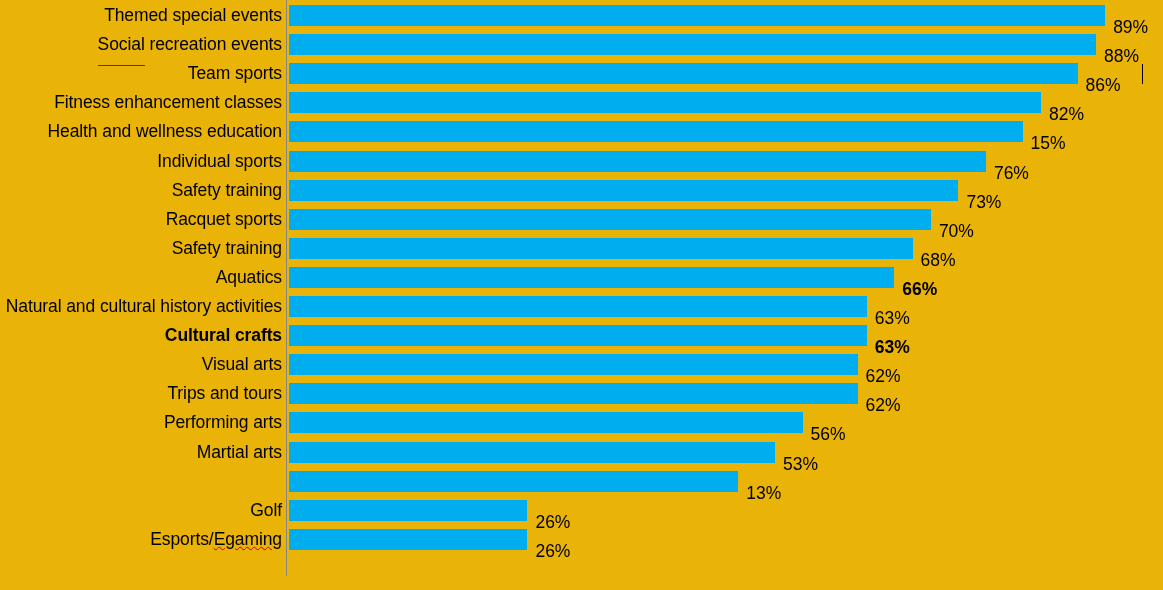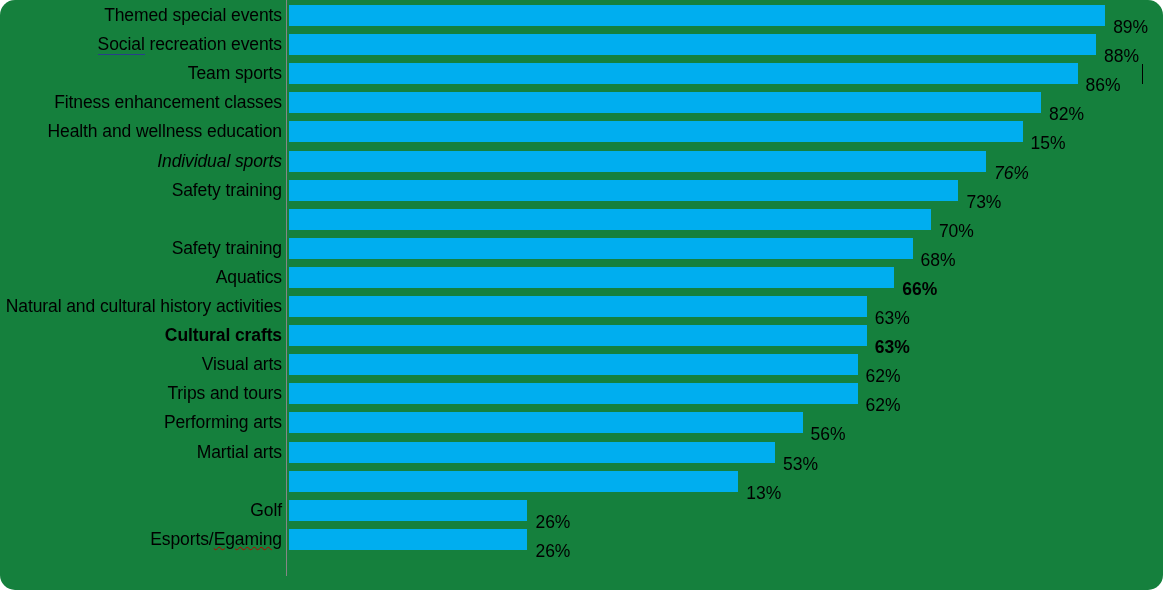--- a/index.html
+++ b/index.html
@@ -8,23 +8,22 @@
     background: #ffffff;
   }
   body {
     font-family: "Liberation Sans", sans-serif;
     -webkit-font-smoothing: antialiased;
   }
   #chart-root {
     position: relative;
     width: 1163px;
     height: 590px;
-    background: #15803d;
+    background: #eab308;
     overflow: hidden;
-    border-radius: 15px;
   }
 
   
   #axis-line {
     position: absolute;
     left: 286px;
     top: 0px;
     width: 1px;
     height: 576px;
     background: #868686;
@@ -64,21 +63,21 @@
     height: 29px;
     line-height: 29px;
     font-size: 17.5px;
     color: #000000;
     white-space: nowrap;
   }
 
   
   .u-solid {
     border-bottom: 1.5px solid #2A3E8C;
-    padding-bottom: 0px;
+    padding-bottom: 11px;
   }
 
   
   .u-wavy {
     position: relative;
     text-decoration: underline;
     text-decoration-color: #C00000;
     text-decoration-style: wavy;
     text-decoration-thickness: 1px;
     text-underline-offset: 1px;
@@ -118,31 +117,32 @@
       <div class="row" style="top: 88.3px;">
         <div class="cat-label">Fitness enhancement classes</div>
         <div class="bar" style="width: 751.94px; background: rgb(0, 174, 239);"></div>
         <div class="value-label" style="left: 1048.94px;">82%</div>
       </div>
       <div class="row" style="top: 117.4px;">
         <div class="cat-label">Health and wellness education</div>
         <div class="bar" style="width: 733.6px; background: rgb(0, 174, 239);"></div>
         <div class="value-label" style="left: 1030.6px;">15%</div>
       </div>
-      <div class="row" style="top: 146.5px; font-style: italic;">
+      <div class="row" style="top: 146.5px;">
         <div class="cat-label">Individual  sports</div>
         <div class="bar" style="width: 696.92px; background: rgb(0, 174, 239);"></div>
         <div class="value-label" style="left: 993.92px;">76%</div>
       </div>
       <div class="row" style="top: 175.6px;">
         <div class="cat-label">Safety training</div>
         <div class="bar" style="width: 669.41px; background: rgb(0, 174, 239);"></div>
         <div class="value-label" style="left: 966.41px;">73%</div>
       </div>
       <div class="row" style="top: 204.7px;">
+        <div class="cat-label">Racquet  sports</div>
         <div class="bar" style="width: 641.9px; background: rgb(0, 174, 239);"></div>
         <div class="value-label" style="left: 938.9px;">70%</div>
       </div>
       <div class="row" style="top: 233.8px;">
         <div class="cat-label">Safety training</div>
         <div class="bar" style="width: 623.56px; background: rgb(0, 174, 239);"></div>
         <div class="value-label" style="left: 920.56px;">68%</div>
       </div>
       <div class="row" style="top: 262.9px;">
         <div class="cat-label">Aquatics</div>

